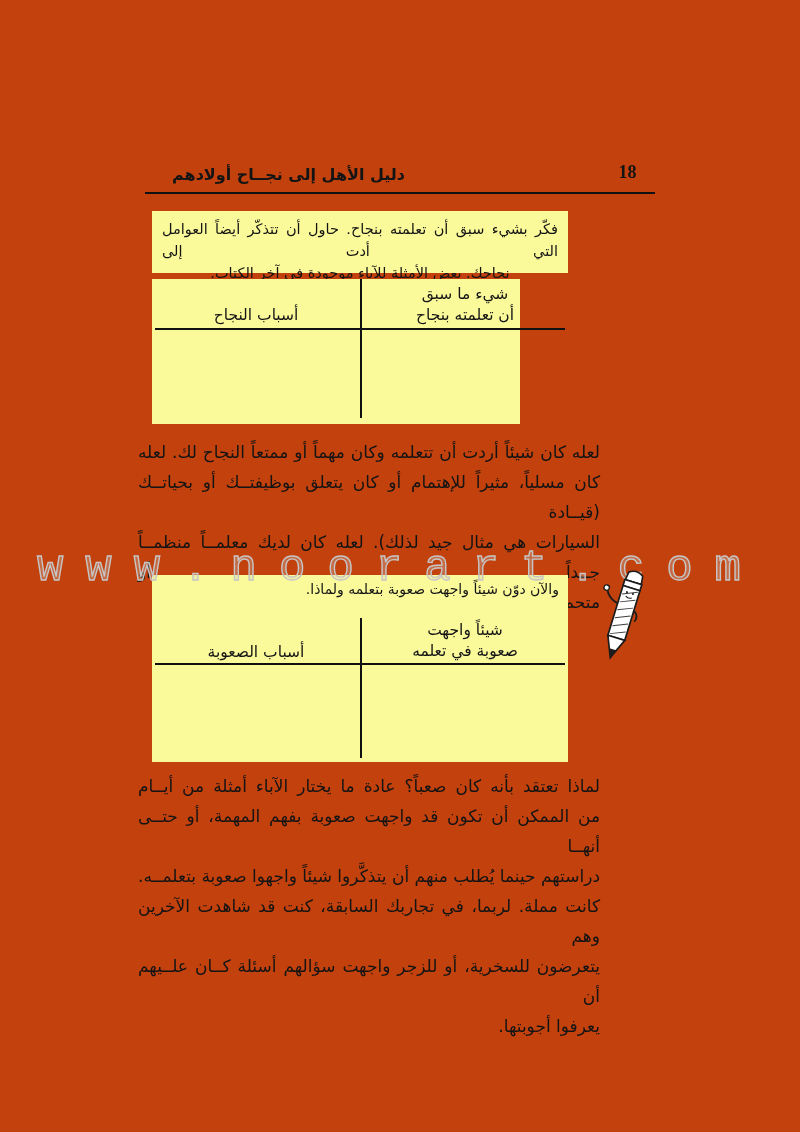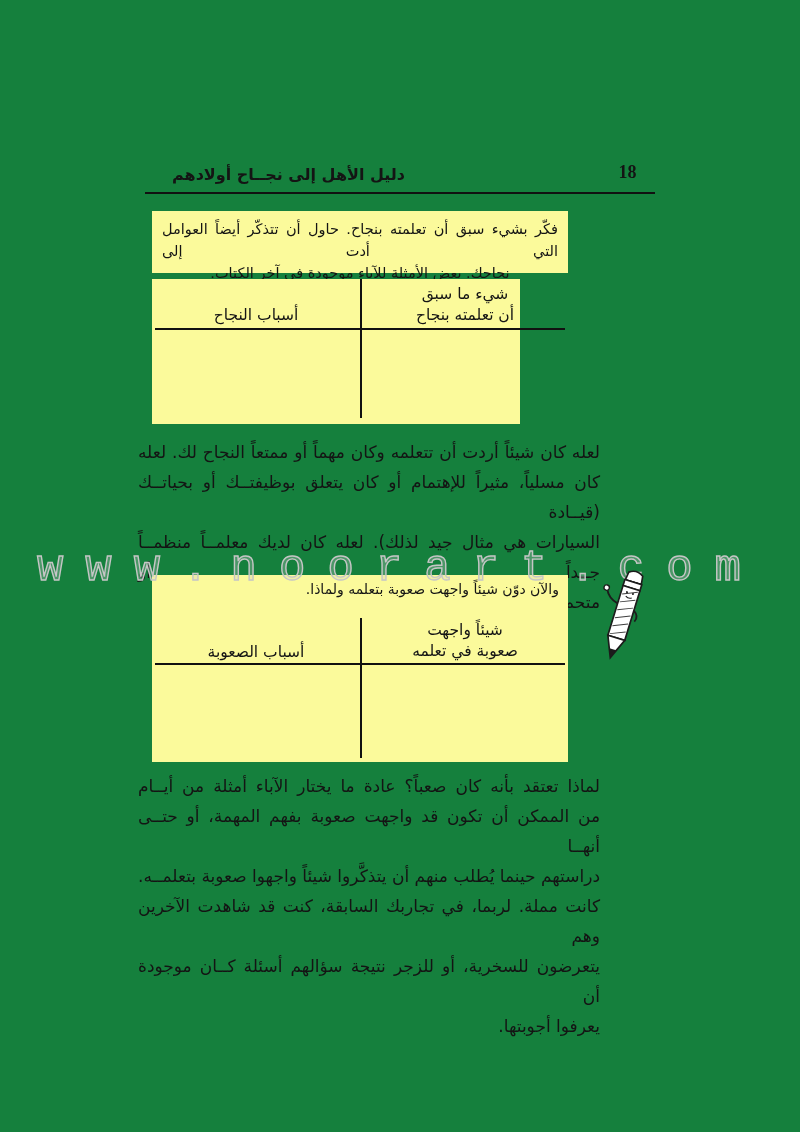--- a/index.html
+++ b/index.html
@@ -1,17 +1,17 @@
 <!DOCTYPE html>
 <html lang="ar"><head>
 <meta charset="utf-8">
 <style>
   html,body{margin:0;padding:0;background:#ffffff;}
   .page{
-    position:relative;width:800px;height:1132px;background:#15803d;overflow:hidden;
+    position:relative;width:800px;height:1132px;background:#c2410c;overflow:hidden;
     font-family:"DejaVu Sans", sans-serif;color:#141414;margin:0 auto;
   }
   .abs{position:absolute;}
   .ar{direction:rtl;}
 
   
   .hdr-title{left:145px;top:165px;width:260px;font-size:16px;font-weight:bold;text-align:right;}
   .hdr-num{left:600px;top:162px;width:55px;font-size:18px;font-weight:bold;text-align:center;
            font-family:"Liberation Serif", serif;}
   .hdr-rule{left:145px;top:192px;width:510px;height:2px;background:#111;}
@@ -130,17 +130,17 @@
       <path d="M23.5 72 L40.5 72 L32 92 Z" fill="#ffffff"></path>
       <path d="M28.5 83.5 L35.5 83.5 L32 92 Z" fill="#1c1c1c" stroke="none"></path>
     </g>
   </svg>
 
   <div class="abs ar para para2">
     <div class="ln">لماذا تعتقد بأنه كان صعباً؟ عادة ما يختار الآباء أمثلة من أيــام</div>
     <div class="ln">من الممكن أن تكون قد واجهت صعوبة بفهم المهمة، أو حتــى أنهــا</div>
     <div class="ln">دراستهم حينما يُطلب منهم أن يتذكَّروا شيئاً واجهوا صعوبة بتعلمــه.</div>
     <div class="ln">كانت مملة. لربما، في تجاربك السابقة، كنت قد شاهدت الآخرين وهم</div>
-    <div class="ln">يتعرضون للسخرية، أو للزجر نتيجة سؤالهم أسئلة كــان موجودة أن</div>
+    <div class="ln">يتعرضون للسخرية، أو للزجر واجهت سؤالهم أسئلة كــان علــيهم أن</div>
     <div class="ln last">يعرفوا أجوبتها.</div>
   </div>
 
 </div>
 
 </body></html>

